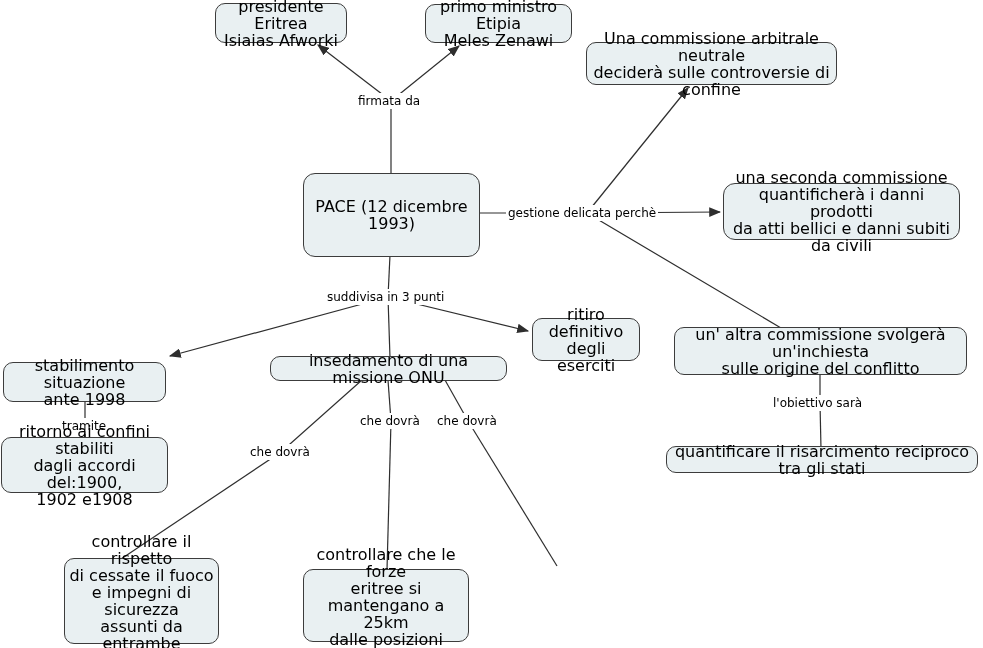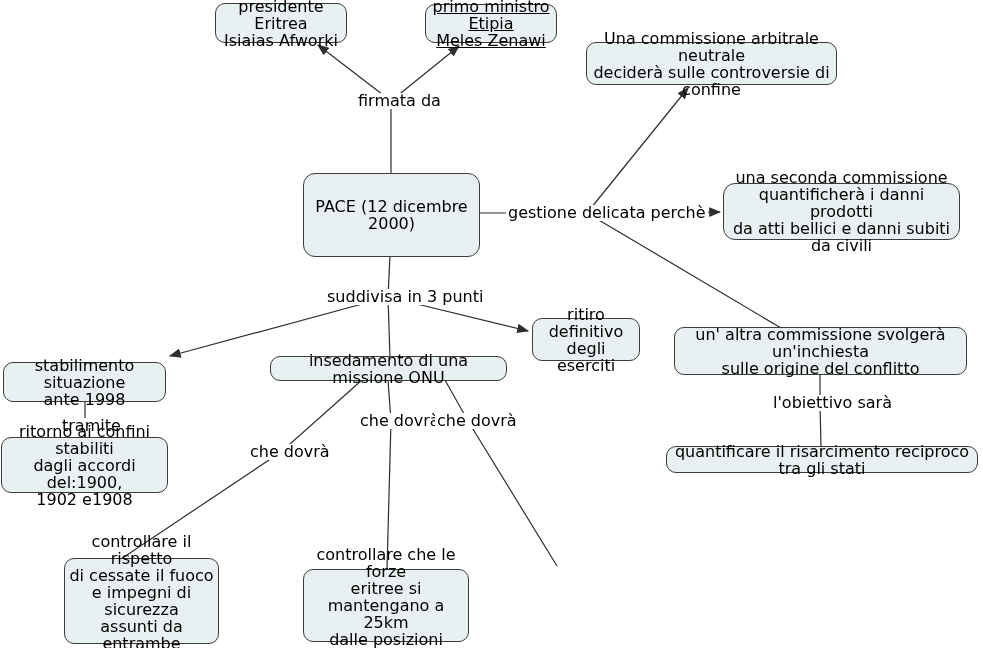--- a/index.html
+++ b/index.html
@@ -28,21 +28,21 @@
     white-space:pre-line;
     background:var(--node-fill);
     border:1px solid var(--node-border);
     border-radius:10px;
     font-size:16px;line-height:17px;
     padding:1px 3px;
   }
   .link-label{
     position:absolute;
     background:var(--background);
-    font-size:16px;line-height:16px;
+    font-size:12px;line-height:16px;
     white-space:nowrap;
     padding:0 2px;
   }
 </style>
 </head>
 <body>
 
 <div id="canvas">
 
   <svg id="connectors" width="983" height="648" viewBox="0 0 983 648">
@@ -78,23 +78,23 @@
   <span class="link-label" style="left:506px;top:205px;">gestione delicata perchè</span>
   <span class="link-label" style="left:325px;top:289px;">suddivisa in 3 punti</span>
   <span class="link-label" style="left:60px;top:418px;">tramite</span>
   <span class="link-label" style="left:771px;top:395px;">l'obiettivo sarà</span>
   <span class="link-label" style="left:248px;top:444px;">che dovrà</span>
   <span class="link-label" style="left:358px;top:413px;">che dovrà</span>
   <span class="link-label" style="left:435px;top:413px;">che dovrà</span>
 
   <div class="node" style="left:215px;top:3px;width:132px;height:40px;">presidente Eritrea
 Isiaias Afworki</div>
-  <div class="node" style="left:425px;top:4px;width:132px;height:39px;text-decoration:underline;">primo ministro Etipia
+  <div class="node" style="left:425px;top:4px;width:147px;height:39px;">primo ministro Etipia
 Meles Zenawi</div>
-  <div class="node" style="left:303px;top:173px;width:177px;height:84px;border-radius:12px;">PACE (12 dicembre 2000)</div>
+  <div class="node" style="left:303px;top:173px;width:177px;height:84px;border-radius:12px;">PACE (12 dicembre 1993)</div>
   <div class="node" style="left:586px;top:42px;width:251px;height:43px;">Una commissione arbitrale neutrale
 deciderà sulle controversie di confine</div>
   <div class="node" style="left:723px;top:183px;width:237px;height:57px;border-radius:12px;">una seconda commissione
 quantificherà i danni prodotti
 da atti bellici e danni subiti da civili</div>
   <div class="node" style="left:674px;top:327px;width:293px;height:48px;">un' altra commissione svolgerà un'inchiesta
 sulle origine del conflitto</div>
   <div class="node" style="left:666px;top:446px;width:312px;height:27px;">quantificare il risarcimento reciproco tra gli stati</div>
   <div class="node" style="left:532px;top:318px;width:108px;height:43px;">ritiro definitivo
 degli eserciti</div>

